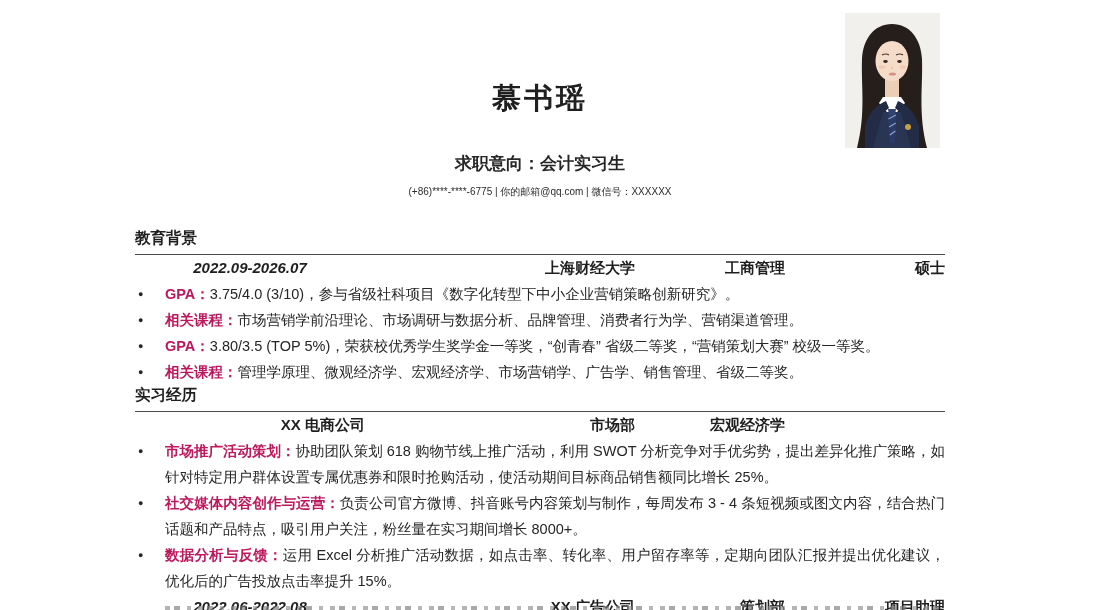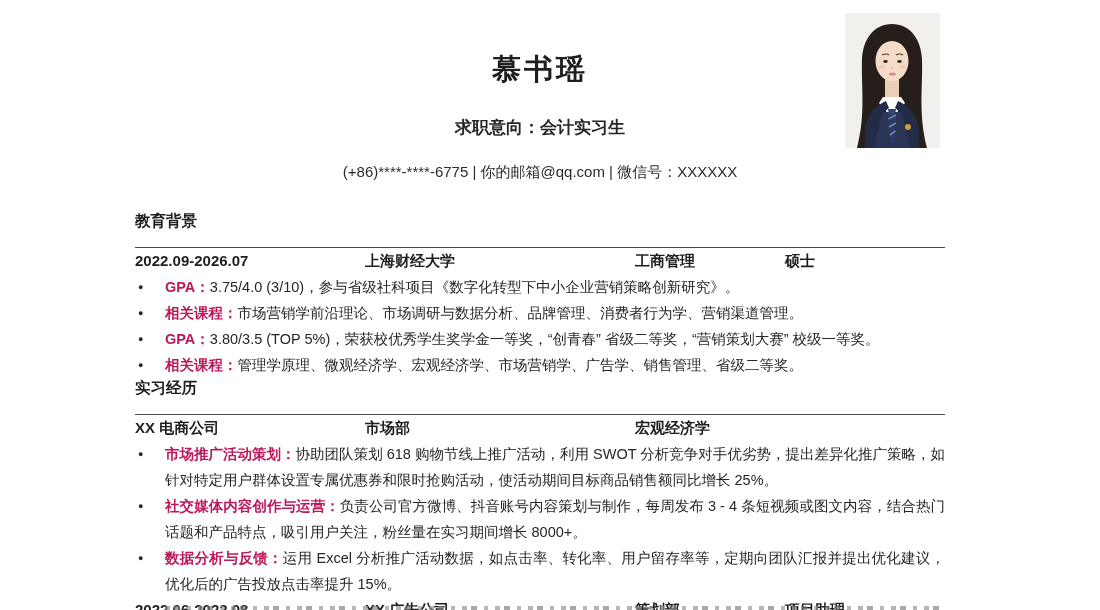--- a/index.html
+++ b/index.html
@@ -5,36 +5,36 @@
   * { margin:0; padding:0; box-sizing:border-box; }
   html,body { background:#ffffff; }
   body {
     width:1100px; height:610px; position:relative; overflow:hidden;
     font-family:"Liberation Sans","DejaVu Sans",sans-serif;
     color:#262626;
   }
   .page { position:absolute; inset:0; background:#fff; }
   .content { position:absolute; left:135px; top:0; width:810px; }
 
-  .name { margin-top:50px; text-align:center; font-size:29px; font-weight:700; letter-spacing:3px; color:#1f1f1f; }
-  .objective { margin-top:26px; text-align:center; font-size:17px; font-weight:700; }
-  .contact { margin-top:24px; text-align:center; font-size:15px; color:#2b2b2b; }
+  .name { margin-top:79px; text-align:center; font-size:29px; font-weight:700; letter-spacing:3px; color:#1f1f1f; }
+  .objective { margin-top:33px; text-align:center; font-size:17px; font-weight:700; }
+  .contact { margin-top:10px; text-align:center; font-size:10px; color:#2b2b2b; }
 
   .section-title {
     margin-top:29px; font-size:15.5px; font-weight:700; color:#1f1f1f;
-    border-bottom:1px solid #4a4a4a; padding-bottom:15px;
+    border-bottom:1px solid #4a4a4a; padding-bottom:5px;
   }
   .section-title.second { margin-top:0; }
 
   .row {
     display:grid; grid-template-columns:230px 270px 150px 160px;
     font-size:15px; font-weight:700; line-height:26px; color:#1f1f1f;
   }
-  .row .c1 { text-align:left; }
-  .row .c2, .row .c3, .row .c4 { text-align:left; }
+  .row .c1 { text-align:center;font-style:italic; }
+  .row .c2, .row .c3, .row .c4 { text-align:right; }
 
   .bullet { display:flex; font-size:14.5px; line-height:26px; }
   .bullet .dot { flex:none; width:30px; font-size:9px; line-height:26px; padding-left:3px; }
   .bullet .btext { flex:1; text-align:justify; }
   .bullet .lead { font-weight:700; color:#be185d; }
 
   .id-photo {
     position:absolute; left:845px; top:13px; width:95px; height:135px;
     overflow:hidden; background:#f2f0ed;
   }

